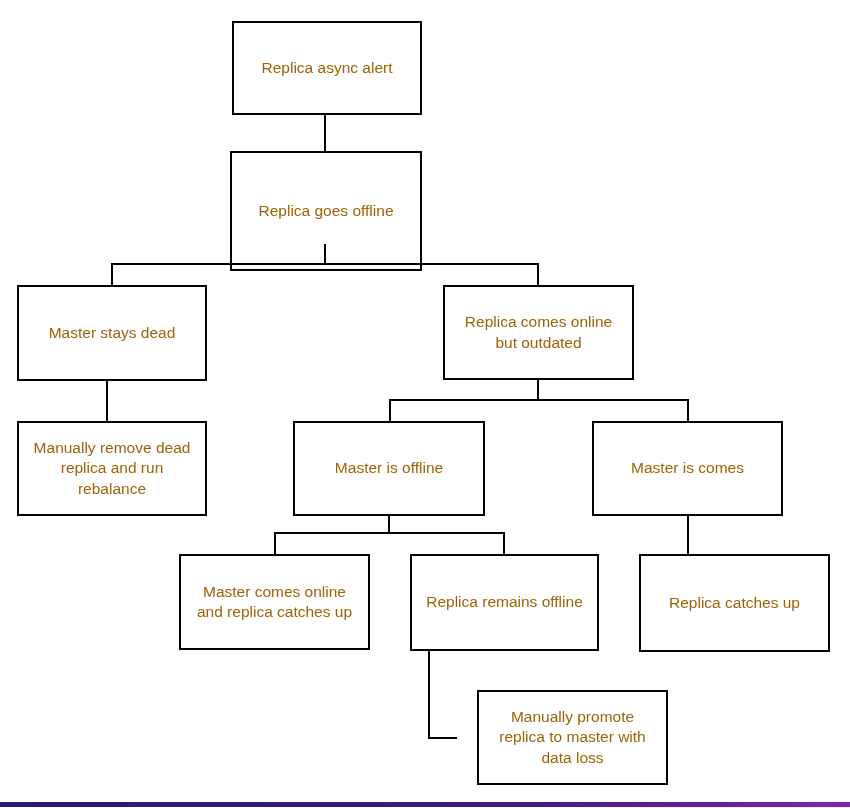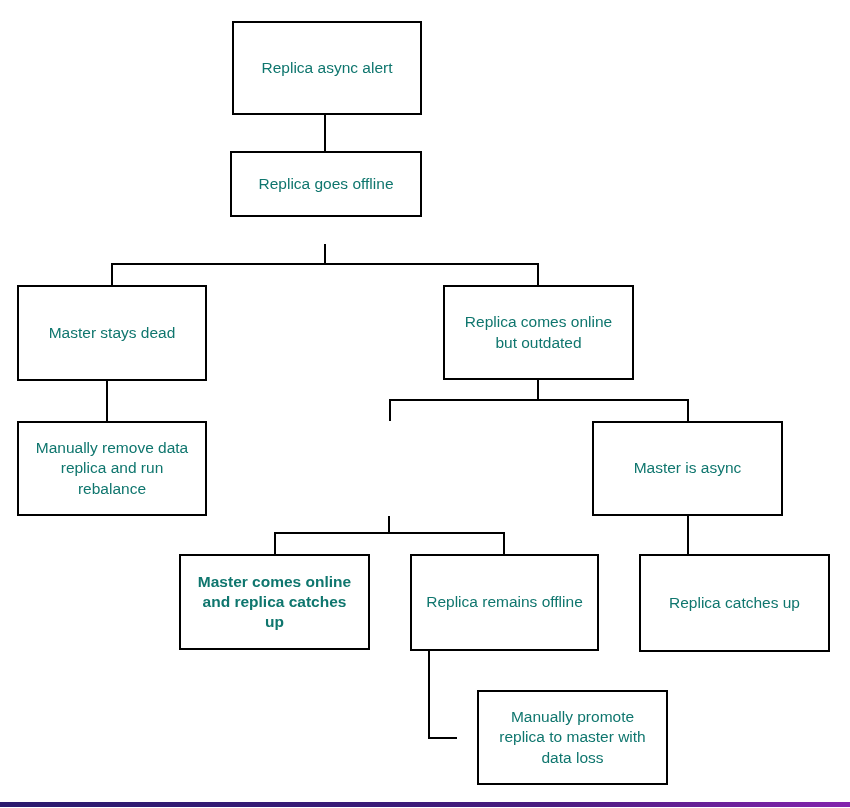--- a/index.html
+++ b/index.html
@@ -18,40 +18,40 @@
   .node {
     position: absolute;
     box-sizing: border-box;
     border: 2px solid #000000;
     background: #ffffff;
     display: flex;
     align-items: center;
     justify-content: center;
     text-align: center;
     padding: 4px 10px;
-    color: #0f766e;
+    color: #a16207;
     font-size: 15.5px;
     line-height: 1.3;
   }
   .edge {
     position: absolute;
     background: #000000;
   }
   .edge.v { width: 2px; }
   .edge.h { height: 2px; }
 
   
   .b1  { left: 232px; top:  21px; width: 190px; height:  94px; }
-  .b2  { left: 230px; top: 151px; width: 192px; height:  66px; }
+  .b2  { left: 230px; top: 151px; width: 192px; height:  120px; }
   .b3  { left:  17px; top: 285px; width: 190px; height:  96px; }
   .b4  { left: 443px; top: 285px; width: 191px; height:  95px; justify-content: center; }
   .b5  { left:  17px; top: 421px; width: 190px; height:  95px; }
   .b6  { left: 293px; top: 421px; width: 192px; height:  95px; }
   .b7  { left: 592px; top: 421px; width: 191px; height:  95px; }
-  .b8  { left: 179px; top: 554px; width: 191px; height:  96px; font-weight: bold; }
+  .b8  { left: 179px; top: 554px; width: 191px; height:  96px; }
   .b9  { left: 410px; top: 554px; width: 189px; height:  97px; }
   .b10 { left: 639px; top: 554px; width: 191px; height:  98px; }
   .b11 { left: 457px; top: 690px; width: 191px; height:  95px; margin-left: 20px; }
 
   .footer-bar {
     position: absolute;
     left: 0;
     top: 802px;
     width: 850px;
     height: 5px;
@@ -69,24 +69,27 @@
   <div class="node b2">
     <span>Replica goes offline</span>
   </div>
   <div class="node b3">
     <span>Master stays dead</span>
   </div>
   <div class="node b4">
     <span>Replica comes online but outdated</span>
   </div>
   <div class="node b5">
-    <span>Manually remove data replica and run rebalance</span>
+    <span>Manually remove dead replica and run rebalance</span>
+  </div>
+  <div class="node b6">
+    <span>Master is offline</span>
   </div>
   <div class="node b7">
-    <span>Master is async</span>
+    <span>Master is comes</span>
   </div>
   <div class="node b8">
     <span>Master comes online and replica catches up</span>
   </div>
   <div class="node b9">
     <span>Replica remains offline</span>
   </div>
   <div class="node b10">
     <span>Replica catches up</span>
   </div>

